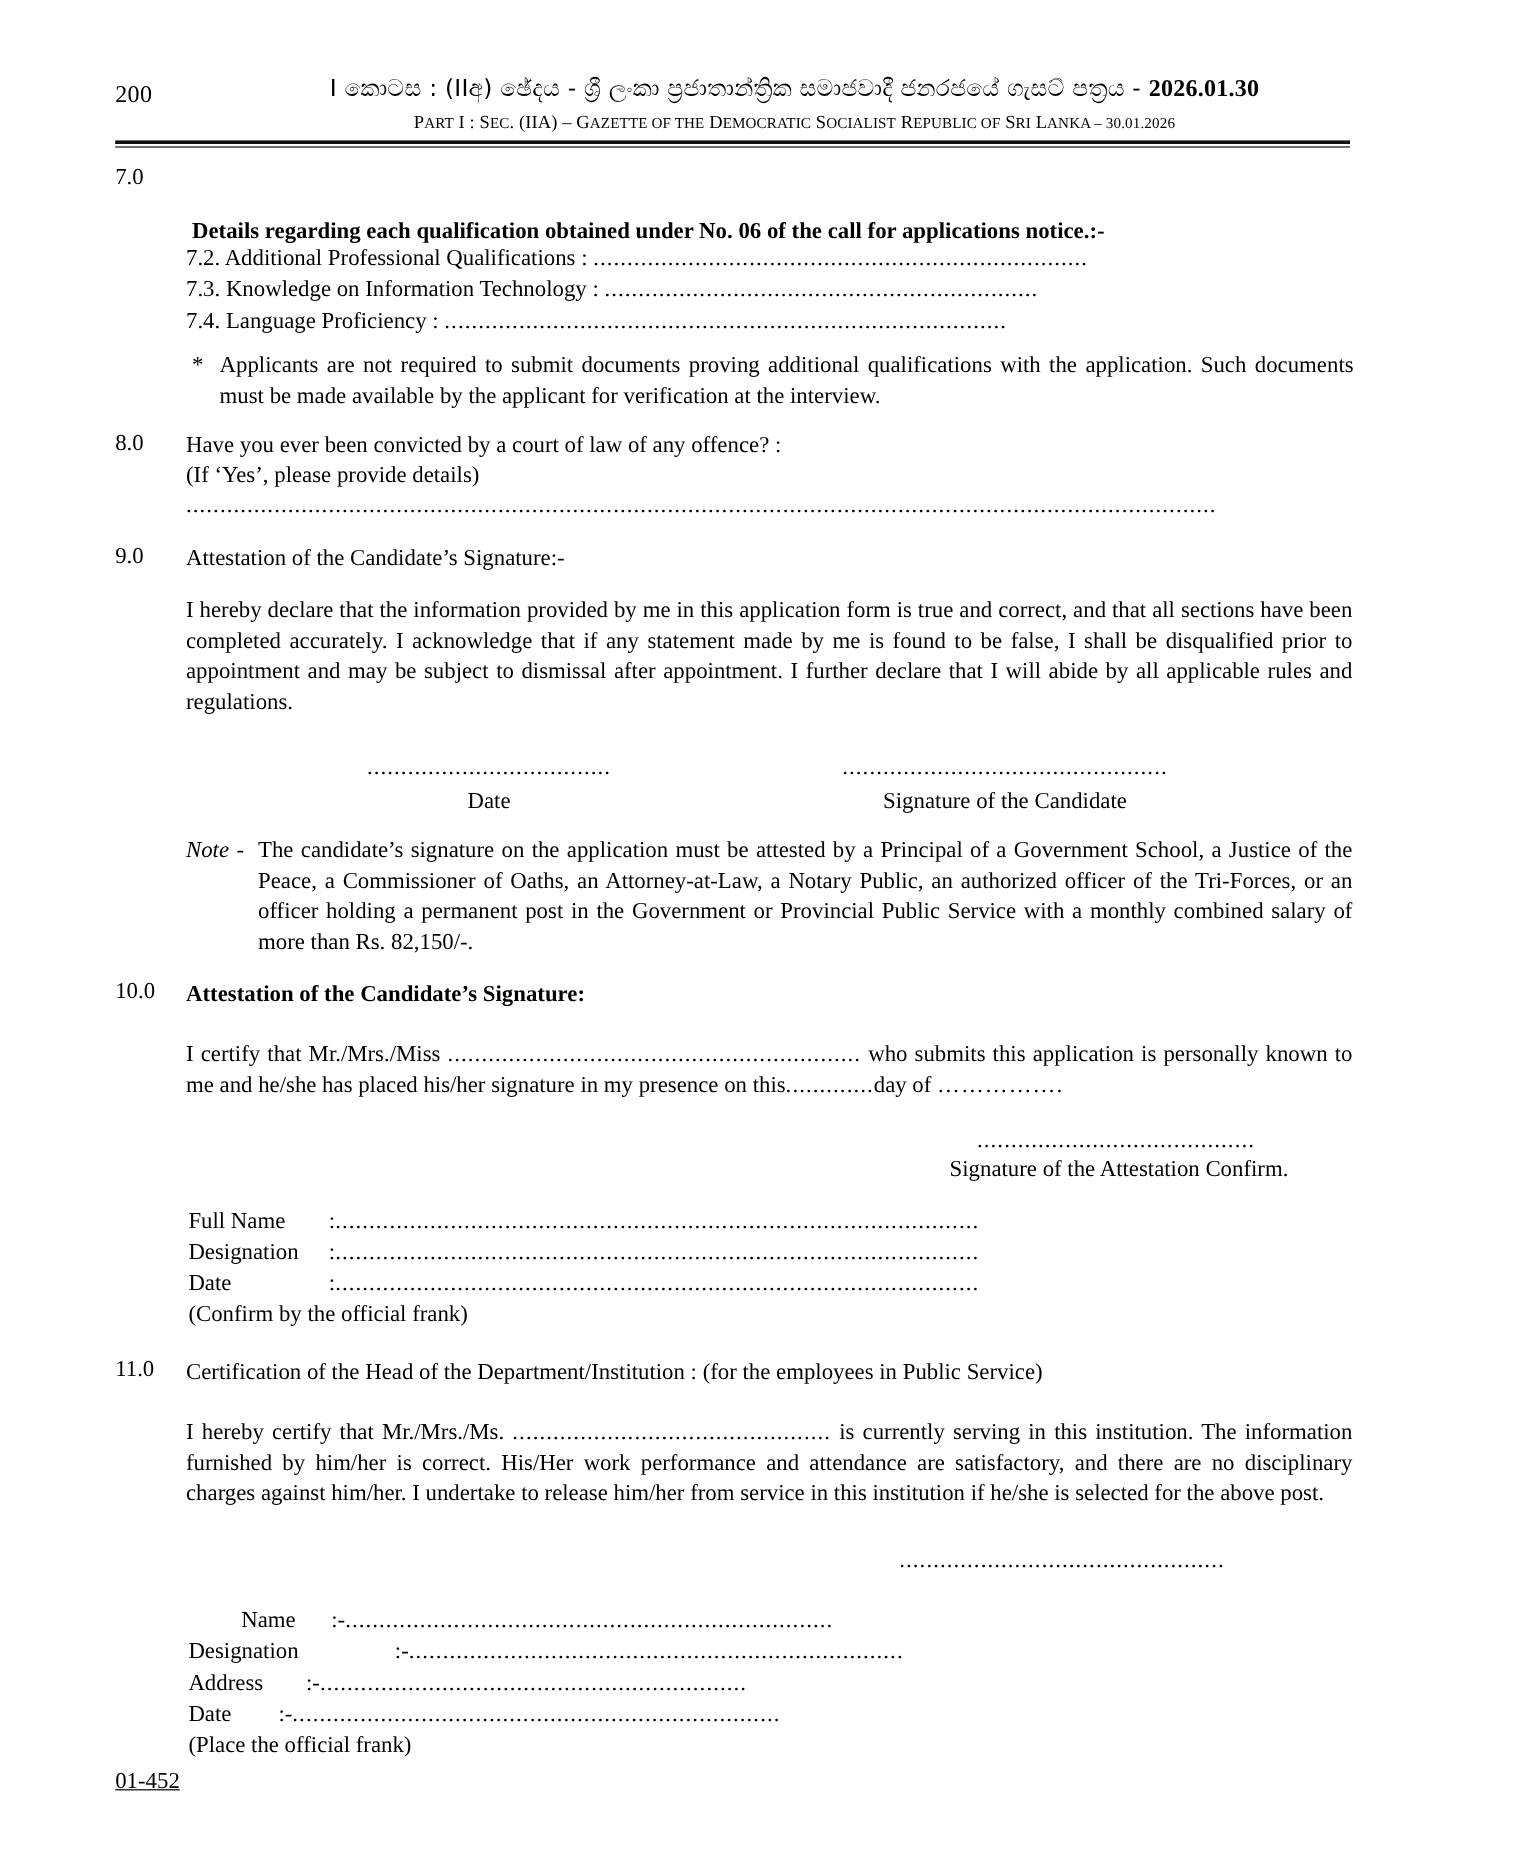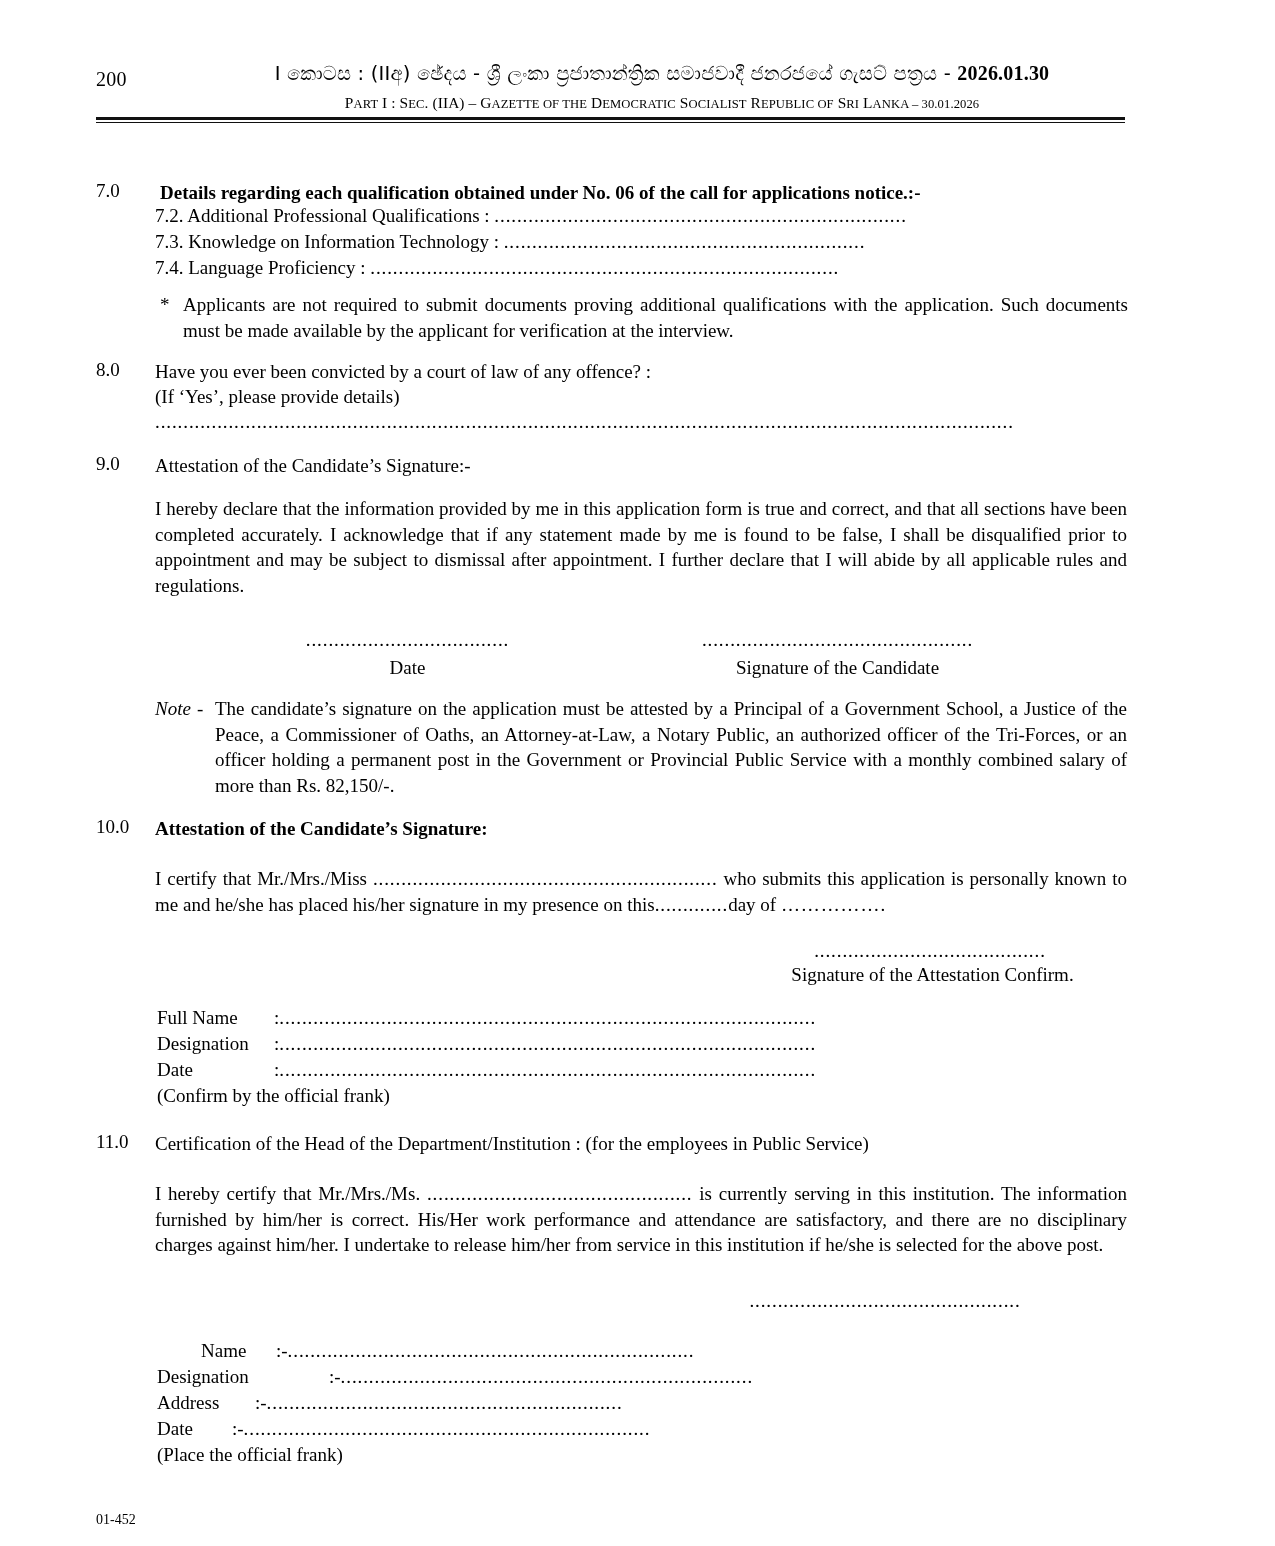--- a/index.html
+++ b/index.html
@@ -115,40 +115,41 @@
     position: absolute;
     font-size: 19px;
     line-height: 25.5px;
   }
   .kv .k {
     display: inline-block;
   }
   .footer-code {
     position: absolute;
     left: 96px;
-    top: 1512px;
-    font-size: 14px;
+    top: 1474px;
+    font-size: 19px;
+    text-decoration: underline;
   }
 </style>
 </head>
 <body>
 
 <div class="page">
 
   <div class="header">
     <div class="hdr-row">
       <div class="page-num">200</div>
       <div class="hdr-sinhala"><span>I කොටස : (IIඅ) ඡේදය - ශ්‍රී ලංකා ප්‍රජාතාන්ත්‍රික සමාජවාදී ජනරජයේ ගැසට් පත්‍රය - </span><span class="datebold">2026.01.30</span></div>
       <div class="hdr-english"><span class="smallcap-lg">P</span><span class="smallcap-sm">ART</span><span class="smallcap-lg"> I :  S</span><span class="smallcap-sm">EC</span><span class="smallcap-lg">.  (IIA) – G</span><span class="smallcap-sm">AZETTE OF THE</span><span class="smallcap-lg"> D</span><span class="smallcap-sm">EMOCRATIC</span><span class="smallcap-lg"> S</span><span class="smallcap-sm">OCIALIST</span><span class="smallcap-lg"> R</span><span class="smallcap-sm">EPUBLIC OF</span><span class="smallcap-lg"> S</span><span class="smallcap-sm">RI</span><span class="smallcap-lg"> L</span><span class="smallcap-sm">ANKA</span><span class="smallcap-sm"> – 30.01.2026</span></div>
     </div>
   </div>
   <div class="rule-thick"></div>
   <div class="rule-thin"></div>
 
-  <div class="num" style="left:96px; top:137px;margin-top:43px;">7.0</div>
+  <div class="num" style="left:96px; top:137px;">7.0</div>
   <div class="txt bold" style="left:160px; top:136px; width:960px;">Details regarding each qualification obtained under No. 06 of the call for applications notice.:-</div>
 
   <div class="txt" style="left:155px; top:203px; width:980px;"><span>7.2. Additional Professional Qualifications : </span><span class="dots">.........................................................................</span></div>
   <div class="txt" style="left:155px; top:229px; width:980px;"><span>7.3. Knowledge on Information Technology : </span><span class="dots">................................................................</span></div>
   <div class="txt" style="left:155px; top:255px; width:980px;"><span>7.4. Language Proficiency : </span><span class="dots">...................................................................................</span></div>
 
   <div class="txt" style="left:160px; top:292px;">*</div>
   <div class="txt just" style="left:183px; top:292px; width:945px;">Applicants are not required to submit documents proving additional qualifications with the application. Such documents must be made available by the applicant for verification at the interview.</div>
 
   <div class="num" style="left:96px; top:359px;">8.0</div>

